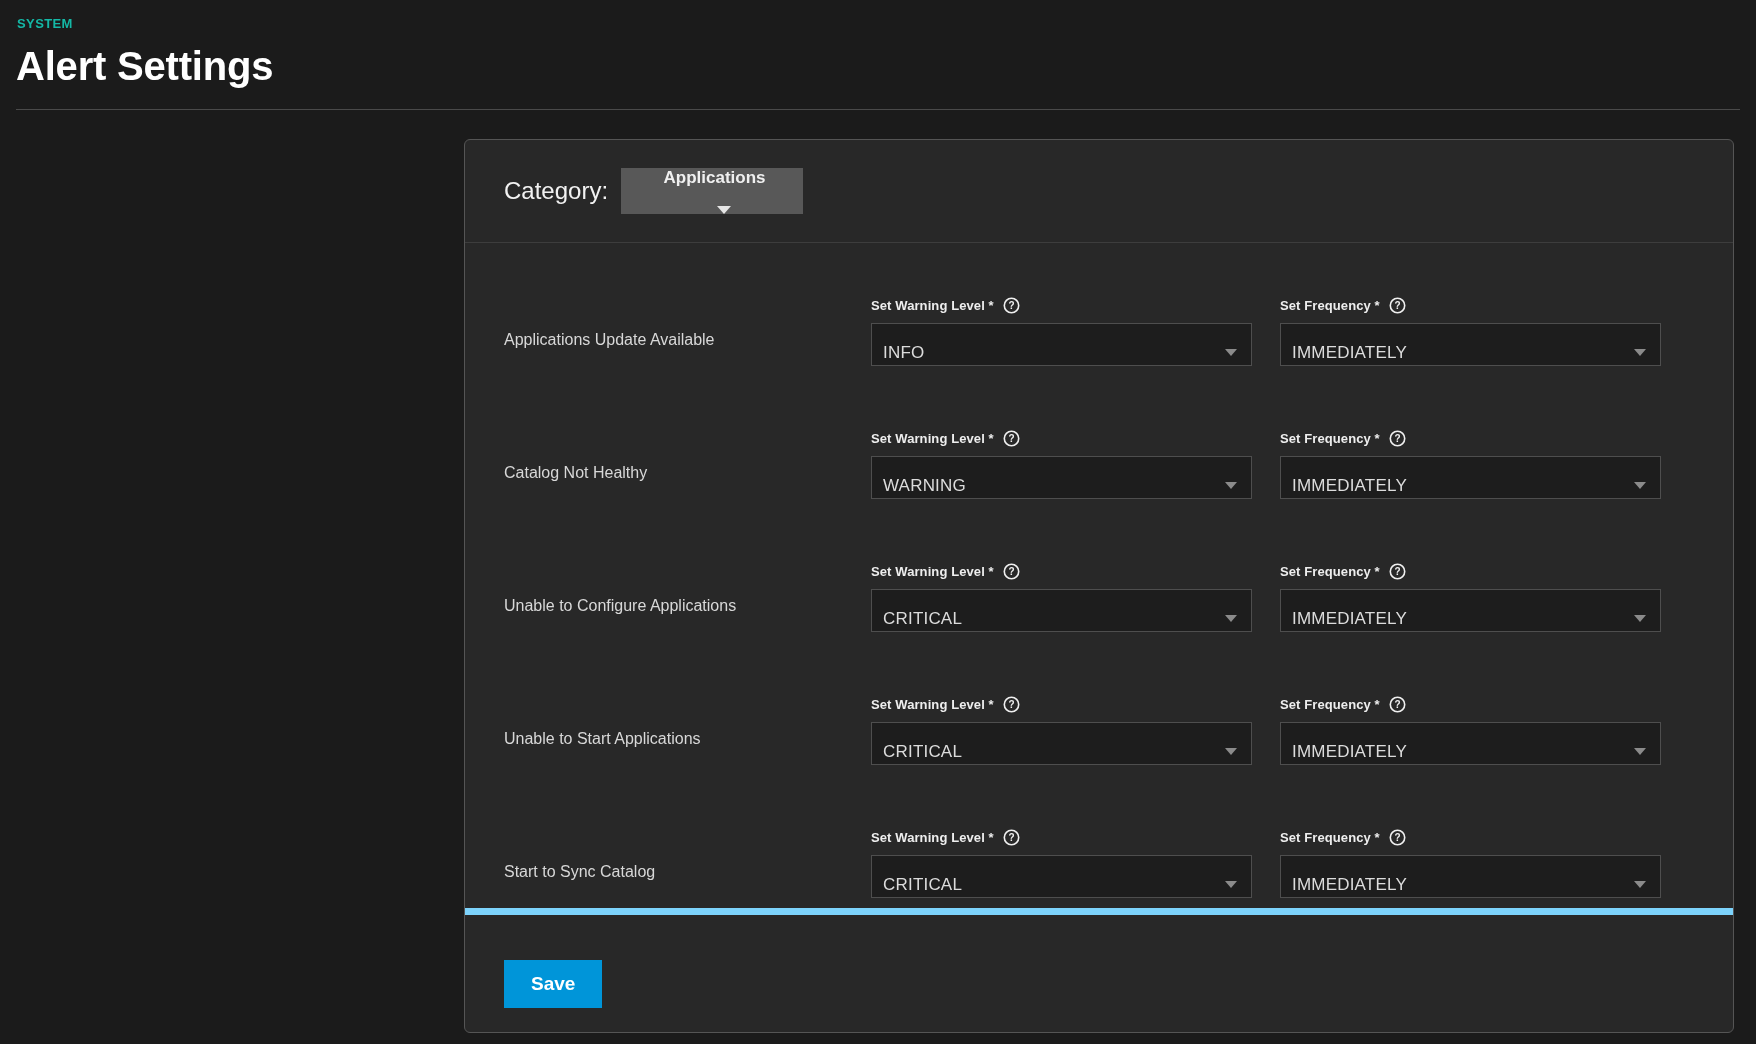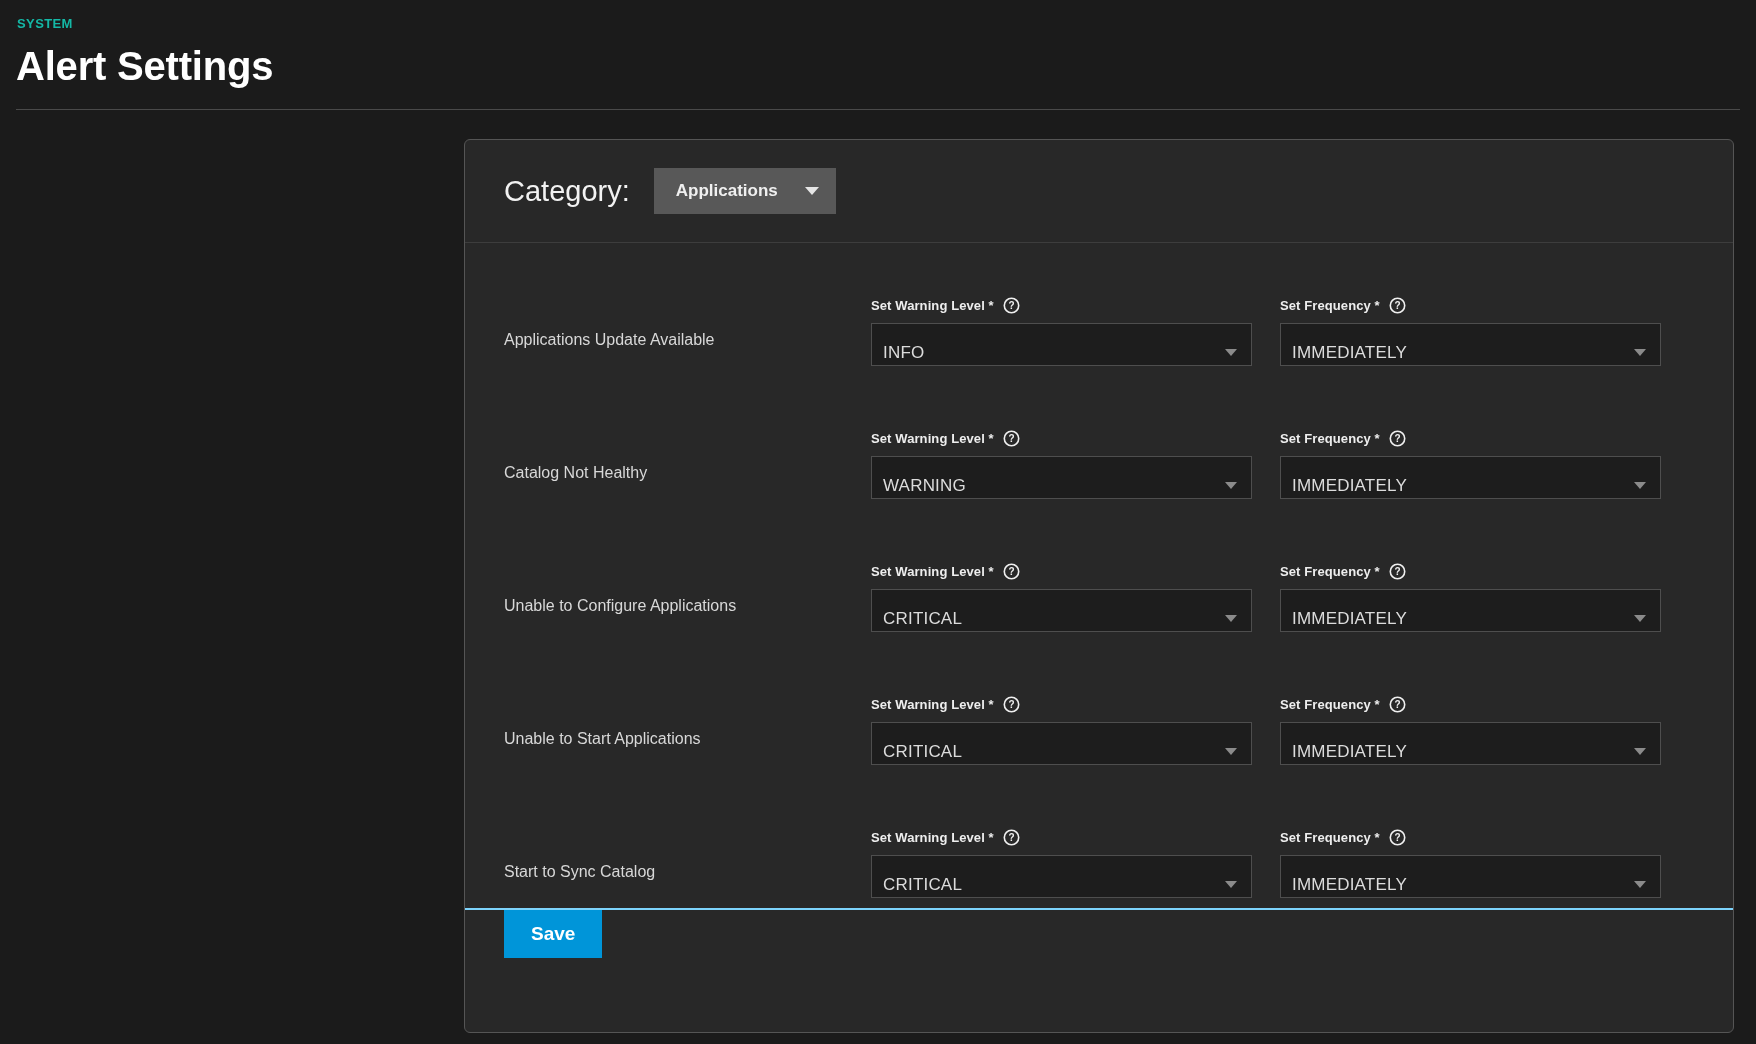--- a/index.html
+++ b/index.html
@@ -59,37 +59,38 @@
   
   .category-bar {
     display: flex;
     align-items: center;
     height: 103px;
     padding-left: 39px;
     border-bottom: 1px solid #3d3d3d;
   }
   .category-label {
     color: #f2f2f2;
-    font-size: 29px;
+    font-size: 24px;
     line-height: 28px;
-    margin-right: 24px;
+    margin-right: 13px;
   }
   .category-select {
     background: #585858;
     color: #f0f0f0;
     font-size: 17px;
     font-weight: bold;
     height: 46px;
     min-width: 182px;
     display: flex;
     align-items: center;
     justify-content: space-between;
     padding: 0 17px 0 22px;
     cursor: pointer;
     user-select: none;
+    flex-direction: column;
   }
   .caret {
     width: 0; height: 0;
     border-left: 7px solid transparent;
     border-right: 7px solid transparent;
     border-top: 8px solid #e6e6e6;
     margin-left: 18px;
   }
 
   
@@ -162,24 +163,24 @@
   }
   .select-caret {
     width: 0; height: 0;
     border-left: 6px solid transparent;
     border-right: 6px solid transparent;
     border-top: 7px solid #8b8b8b;
   }
 
   
   .card-footer {
-    border-top: 2px solid #7dd3fc;
+    border-top: 7px solid #7dd3fc;
     height: 100px;
     display: flex;
-    align-items: flex-start;
+    align-items: flex-end;
     padding-left: 39px;
   }
   .save-button {
     background: #0095d9;
     color: #ffffff;
     border: none;
     font-family: "Liberation Sans", sans-serif;
     font-size: 19px;
     font-weight: bold;
     height: 48px;

